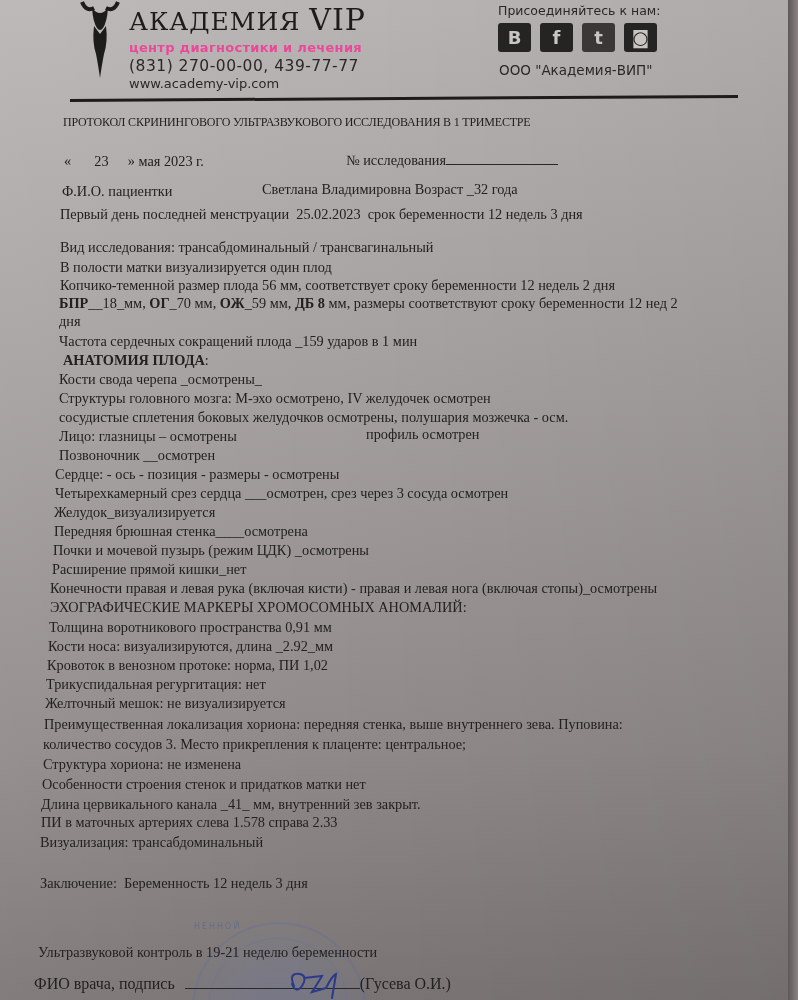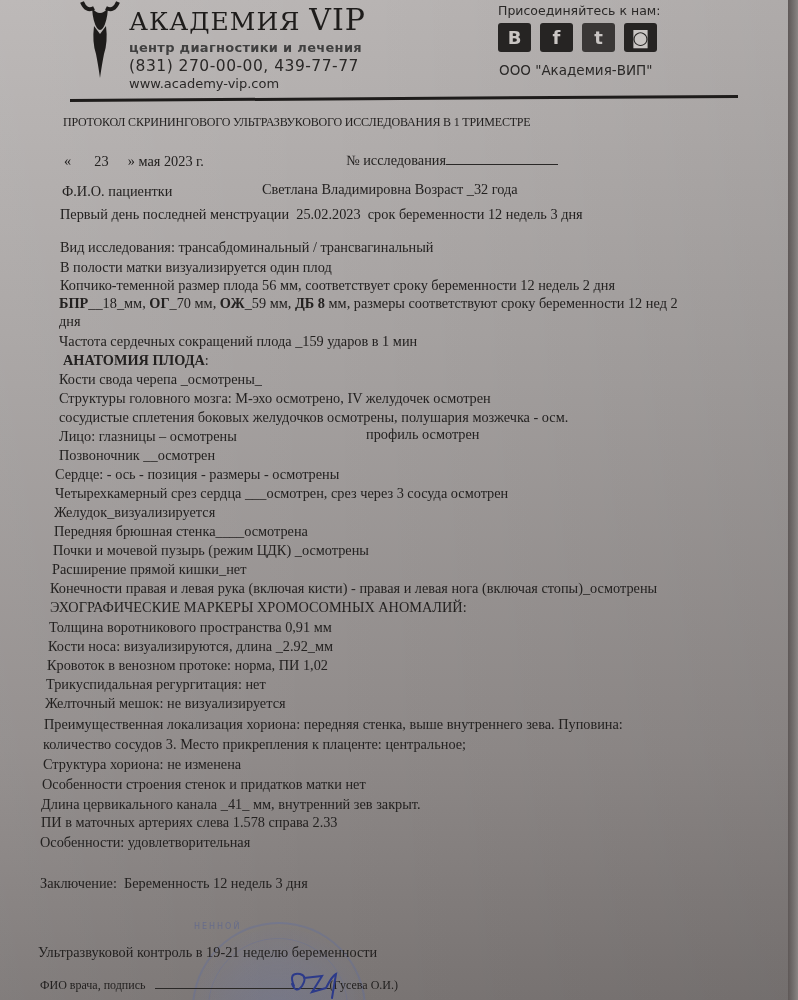--- a/index.html
+++ b/index.html
@@ -19,21 +19,21 @@
       background: linear-gradient(90deg, #5e5857 0%, #777271 60%, #8a8584 100%);
     }
     
     .logo-figure { position: absolute; left: 80px; top: -8px; width: 40px; height: 88px; }
     .brand { position: absolute; left: 129px; top: 6px; }
     .brand-name {
       font-family: "DejaVu Serif", serif; font-weight: normal; font-size: 25px; letter-spacing: 1px; color: #1e1c1b;
       line-height: 28px;
     }
     .brand-name .vip { font-size: 30px; }
-    .brand-sub { font-family: "DejaVu Sans", sans-serif; font-size: 13px; font-weight: bold; color: #404040; margin-top: 4px; letter-spacing: 0.3px; }
+    .brand-sub { font-family: "DejaVu Sans", sans-serif; font-size: 13px; font-weight: bold; color: #ec4899; margin-top: 4px; letter-spacing: 0.3px; }
     .brand-phone { font-family: "DejaVu Sans", sans-serif; font-size: 15.5px; color: #2a2827; margin-top: 2px; letter-spacing: 0.5px; }
     .brand-web { font-family: "DejaVu Sans", sans-serif; font-size: 13px; color: #2a2827; margin-top: 1px; }
     .social { position: absolute; left: 498px; top: 3px; }
     .social-title { font-family: "DejaVu Sans", sans-serif; font-size: 12.5px; color: #2a2827; }
     .social-icons { display: flex; gap: 9px; margin-top: 5px; }
     .sicon {
       width: 33px; height: 29px; border-radius: 3px; background: #262423; color: #c9c5c3;
       display: flex; align-items: center; justify-content: center;
       font-family: "DejaVu Sans", sans-serif; font-weight: bold; font-size: 18px;
     }
@@ -160,35 +160,35 @@
   <div class="line" style="left:48px; top:637px;">Кости носа: визуализируются, длина _2.92_мм</div>
   <div class="line" style="left:47px; top:656px;">Кровоток в венозном протоке: норма, ПИ 1,02</div>
   <div class="line" style="left:46px; top:675px;">Трикуспидальная регургитация:  нет</div>
   <div class="line" style="left:45px; top:694px;">Желточный мешок: не визуализируется</div>
   <div class="line" style="left:44px; top:715px;">Преимущественная  локализация хориона: передняя стенка, выше внутреннего зева. Пуповина:</div>
   <div class="line" style="left:43px; top:735px;">количество сосудов 3. Место прикрепления к плаценте: центральное;</div>
   <div class="line" style="left:43px; top:755px;">Структура хориона: не изменена</div>
   <div class="line" style="left:42px; top:775px;">Особенности строения стенок и придатков матки нет</div>
   <div class="line" style="left:41px; top:795px;">Длина цервикального канала _41_ мм, внутренний зев закрыт.</div>
   <div class="line" style="left:41px; top:813px;">ПИ в маточных артериях  слева 1.578 справа 2.33</div>
-  <div class="line" style="left:40px; top:833px;">Особенности: удовлетворительная</div>
+  <div class="line" style="left:40px; top:833px;">Визуализация: трансабдоминальный</div>
 
   <div class="line" style="left:40px; top:874px;">
     <span>Заключение:</span>&nbsp;
     <span>Беременность 12 недель 3 дня</span>
   </div>
 </div>
 
 <div class="stamp">
   <div class="stamp-inner"></div>
   <div class="stamp-text">НЕННОЙ</div>
 </div>
 
 <div class="line" style="left:38px; top:943px; font-size:14.3px;">Ультразвуковой контроль в 19-21 неделю беременности</div>
 
-<div class="line" style="left:40px; top:974px; font-size:12px;">
+<div class="line" style="left:34px; top:974px; font-size:16px;">
   <span>ФИО врача, подпись</span>
   <span class="u" style="width:175px; margin-left:6px;"></span><span>(Гусева О.И.)</span>
 </div>
 
 <svg class="signature" viewBox="0 0 70 34">
   <path d="M12 20 Q6 6 18 8 Q26 10 20 20 Q14 28 10 18 M22 12 L40 10 Q34 20 30 26 L44 22 M44 22 Q50 10 54 8 Q52 20 50 32" stroke="#2c3a8a" stroke-width="2" fill="none" stroke-linecap="round"></path>
 </svg>
 
 </body></html>

